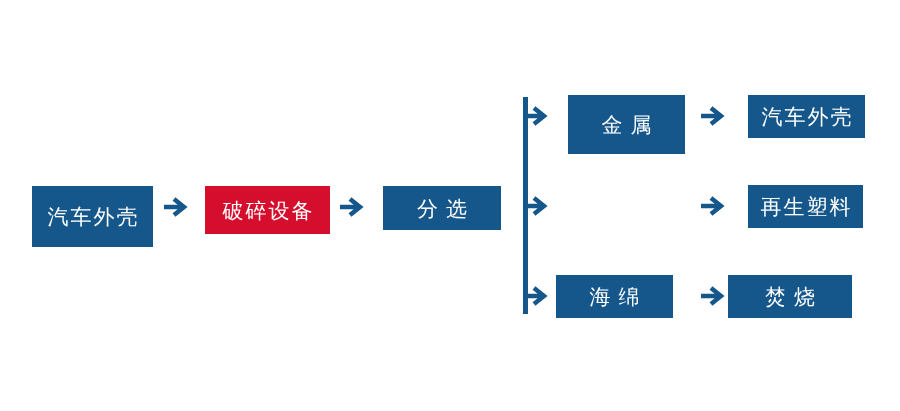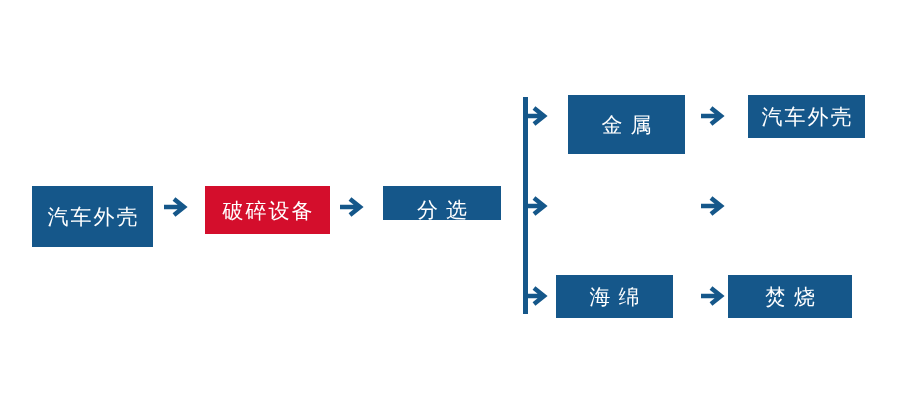--- a/index.html
+++ b/index.html
@@ -60,21 +60,21 @@
   </svg>
 
   <div class="node red" style="left:205px; top:186px; width:125px; height:48px;">
     <span class="lbl">破碎设备</span>
   </div>
 
   <svg class="arrow" style="left:339px; top:196px;" width="28" height="22" viewBox="0 0 28 22">
     <path d="M1 11 H19 M11 3 L21 11 L11 19" stroke="currentColor" stroke-width="4.5" fill="none"></path>
   </svg>
 
-  <div class="node blue" style="left:383px; top:186px; width:118px; height:34px;align-items:flex-end;">
+  <div class="node blue" style="left:383px; top:186px; width:118px; height:44px;">
     <span class="lbl wide">分选</span>
   </div>
 
   <div class="vline"></div>
 
   <svg class="arrow" style="left:523px; top:105px;" width="28" height="22" viewBox="0 0 28 22">
     <path d="M1 11 H19 M11 3 L21 11 L11 19" stroke="currentColor" stroke-width="4.5" fill="none"></path>
   </svg>
   <svg class="arrow" style="left:523px; top:195px;" width="28" height="22" viewBox="0 0 28 22">
     <path d="M1 11 H19 M11 3 L21 11 L11 19" stroke="currentColor" stroke-width="4.5" fill="none"></path>
@@ -89,20 +89,23 @@
   <svg class="arrow" style="left:700px; top:105px;" width="28" height="22" viewBox="0 0 28 22">
     <path d="M1 11 H19 M11 3 L21 11 L11 19" stroke="currentColor" stroke-width="4.5" fill="none"></path>
   </svg>
   <div class="node blue" style="left:748px; top:95px; width:117px; height:43px;">
     <span class="lbl">汽车外壳</span>
   </div>
 
   <svg class="arrow" style="left:700px; top:195px;" width="28" height="22" viewBox="0 0 28 22">
     <path d="M1 11 H19 M11 3 L21 11 L11 19" stroke="currentColor" stroke-width="4.5" fill="none"></path>
   </svg>
+  <div class="node blue" style="left:748px; top:185px; width:115px; height:43px;">
+    <span class="lbl">再生塑料</span>
+  </div>
 
   <div class="node blue" style="left:556px; top:275px; width:117px; height:43px;">
     <span class="lbl wide">海绵</span>
   </div>
   <svg class="arrow" style="left:700px; top:285px;" width="28" height="22" viewBox="0 0 28 22">
     <path d="M1 11 H19 M11 3 L21 11 L11 19" stroke="currentColor" stroke-width="4.5" fill="none"></path>
   </svg>
   <div class="node blue" style="left:728px; top:275px; width:124px; height:43px;">
     <span class="lbl wide">焚烧</span>
   </div>

